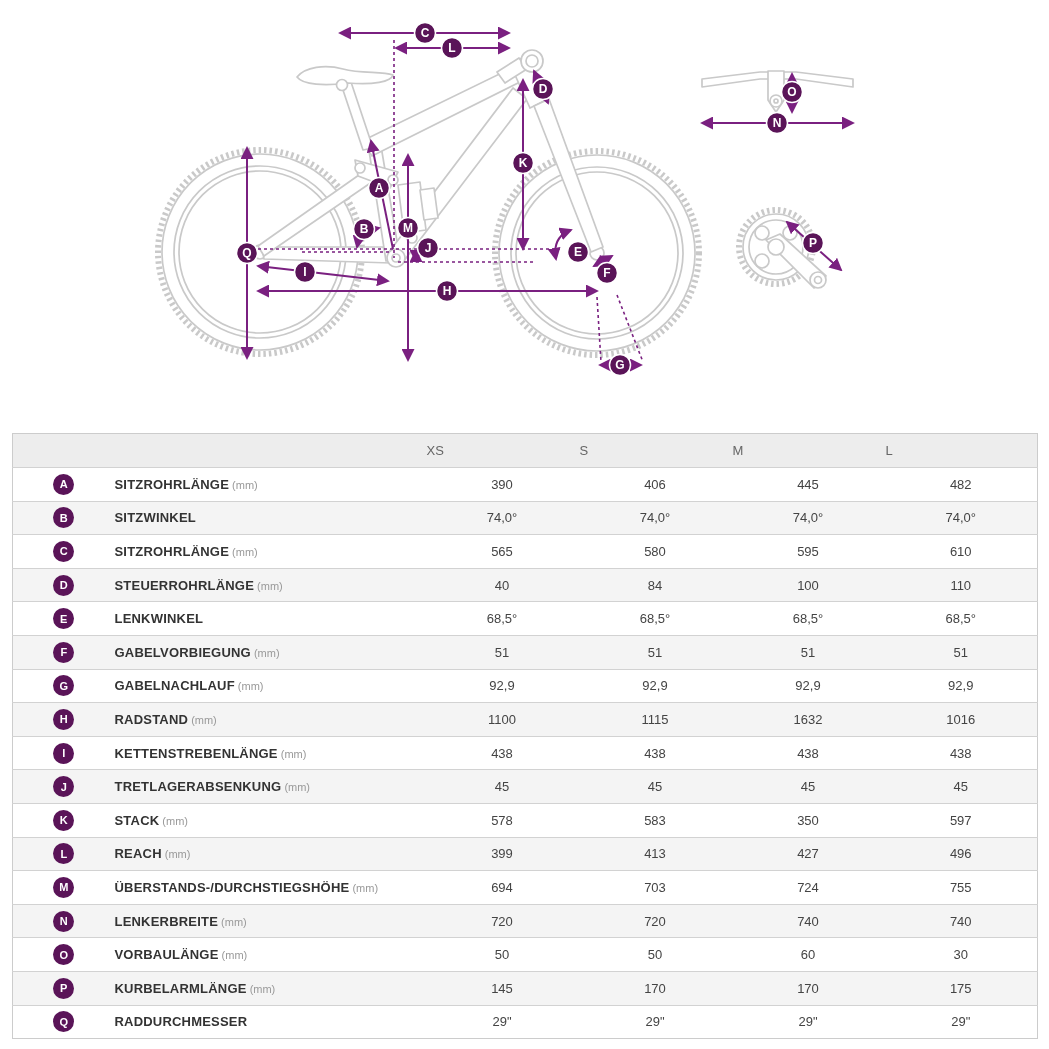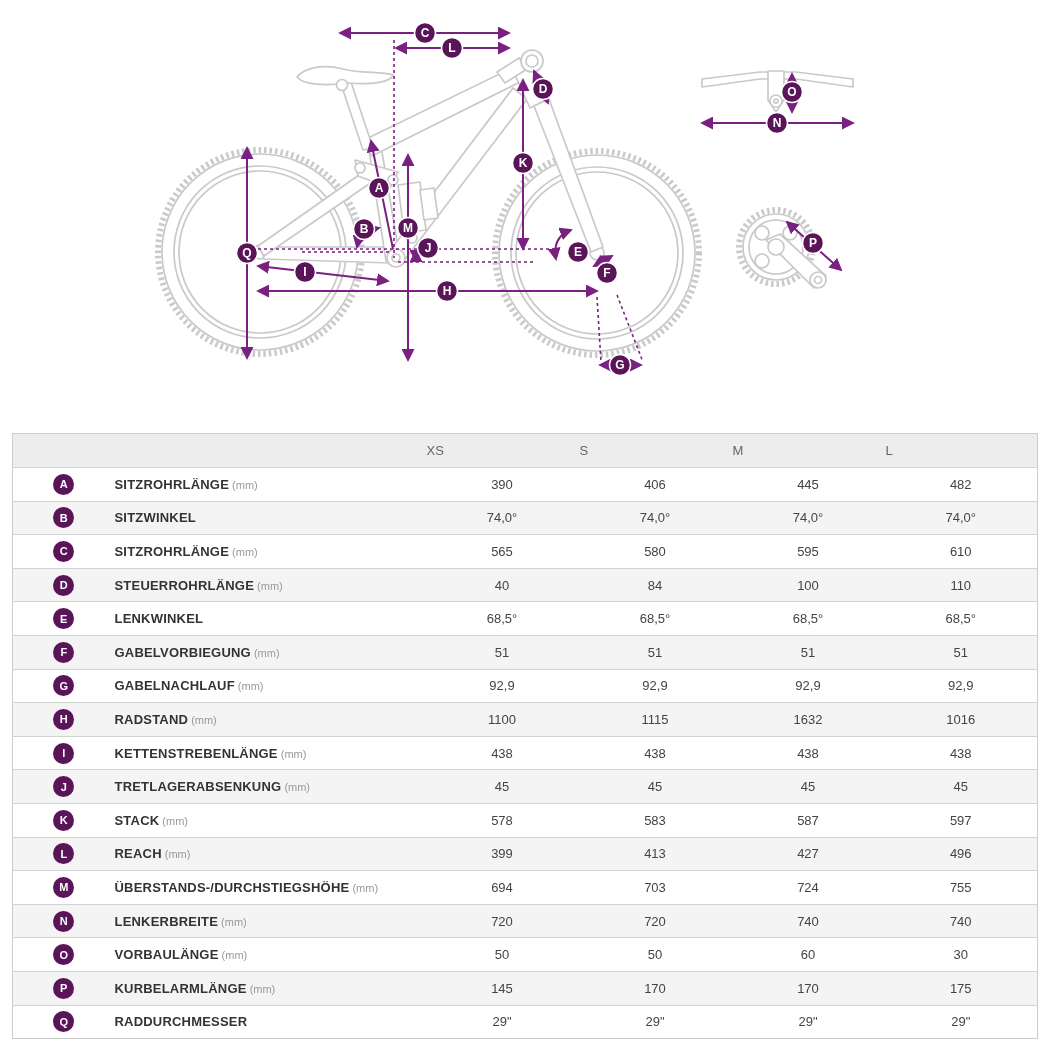--- a/index.html
+++ b/index.html
@@ -311,21 +311,21 @@
           <td>45</td>
           <td>45</td>
           <td>45</td>
           <td>45</td>
         </tr>
         <tr class="odd">
           <td><span class="tbadge">K</span></td>
           <td class="cell-label"><span class="lbl">STACK</span><span class="unit"> (mm)</span></td>
           <td>578</td>
           <td>583</td>
-          <td>587</td>
+          <td>350</td>
           <td>597</td>
         </tr>
         <tr class="even">
           <td><span class="tbadge">L</span></td>
           <td class="cell-label"><span class="lbl">REACH</span><span class="unit"> (mm)</span></td>
           <td>399</td>
           <td>413</td>
           <td>427</td>
           <td>496</td>
         </tr>

